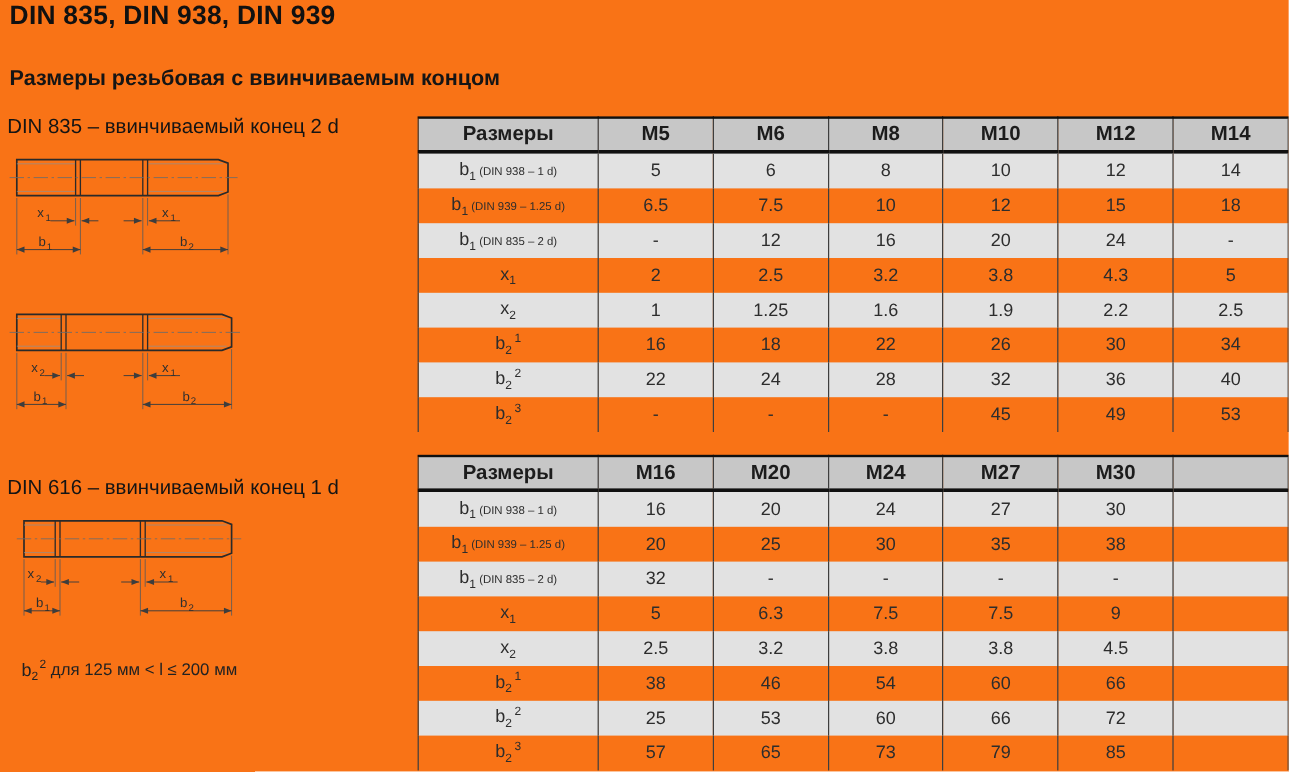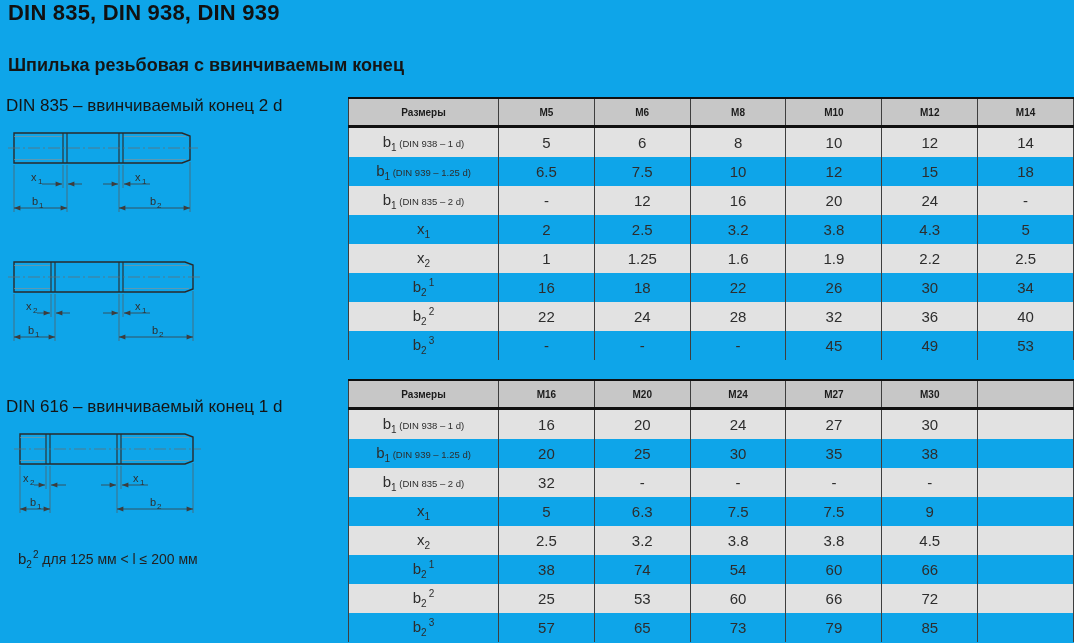--- a/index.html
+++ b/index.html
@@ -1,18 +1,18 @@
 <!DOCTYPE html>
 <html><head>
 <meta charset="utf-8">
 <style>
   html,body{margin:0;padding:0;background:#fff;}
   .page{
     position:relative; width:1074px; height:643px; overflow:hidden;
-    background:#0ea5e9; font-family:"Liberation Sans", sans-serif; color:#1a1a1a;
+    background:#f97316; font-family:"Liberation Sans", sans-serif; color:#1a1a1a;
   }
   .title{
     position:absolute; left:8px; top:0px; margin:0;
     font-size:22px; font-weight:bold; letter-spacing:0.2px; color:#111;
   }
   .subtitle{
     position:absolute; left:8px; top:55px; margin:0;
     font-size:18px; font-weight:bold; color:#151515;
   }
   .fig{position:absolute; left:6px; width:340px;}
@@ -23,21 +23,21 @@
 
   .tbl-wrap{position:absolute; left:348px; width:726px;}
   .tbl-wrap.t1{top:97px;}
   .tbl-wrap.t2{top:379px;}
   table{
     border-collapse:collapse; table-layout:fixed; width:726px;
     border-top:2px solid #101010; border-left:1px solid #3e3e3e; border-right:1px solid #3e3e3e;
   }
   col.c0{width:150px;}
   thead th{
-    height:26px; background:#c7c7c7; font-size:10px; font-weight:bold;
+    height:26px; background:#c7c7c7; font-size:17px; font-weight:bold;
     color:#1c1c1c; border-bottom:3px solid #101010; text-align:center; padding:0;
   }
   th + th, td + td{border-left:1px solid #3e3e3e;}
   tbody td{
     height:29px; font-size:15px; text-align:center; color:#2d2d2d;
     padding:0; vertical-align:middle;
   }
   tr.stripe td{background:#e2e2e2;}
   .dim-label .lb{font-size:15px;}
   .dim-label sub{font-size:10px;}
@@ -61,21 +61,21 @@
   <defs>
     <marker id="ah" viewBox="0 0 10 10" refX="10" refY="5" markerWidth="10" markerHeight="8" orient="auto-start-reverse">
       <path d="M0,1 L10,5 L0,9 Z" fill="#3d3d3d"></path>
     </marker>
   </defs>
 </svg>
 
 <div class="page">
 
   <h1 class="title">DIN 835, DIN 938, DIN 939</h1>
-  <h2 class="subtitle">Шпилька резьбовая с ввинчиваемым конец</h2>
+  <h2 class="subtitle">Размеры резьбовая с ввинчиваемым концом</h2>
 
   <div class="fig" style="top:95px">
     <div class="fig-label">DIN 835 – ввинчиваемый конец 2 d</div>
     <svg width="200" height="100" viewBox="0 0 200 100">
       <path class="outline" d="M8,12 H176 L184,15 V39 L176,42 H8 Z"></path>
       <path class="thread" d="M8,15.5 H57 M8,38.5 H57 M117,15.5 H180 M117,38.5 H180"></path>
       <path class="pair" d="M57,12 V42 M61,12 V42 M113,12 V42 M117,12 V42"></path>
       <path class="center" d="M2,27 H192"></path>
       <path class="extline" d="M8,44 V91 M57,44 V67 M61,44 V91 M113,44 V91 M117,44 V67 M184,41 V91"></path>
       <path class="dimline" d="M36,63 H56" marker-end="url(#ah)"></path>
@@ -311,21 +311,21 @@
             <td>2.5</td>
             <td>3.2</td>
             <td>3.8</td>
             <td>3.8</td>
             <td>4.5</td>
             <td></td>
           </tr>
           <tr>
             <td class="label-cell"><span class="dim-label"><span class="lb">b</span><sub>2</sub><sup>1</sup></span></td>
             <td>38</td>
-            <td>74</td>
+            <td>46</td>
             <td>54</td>
             <td>60</td>
             <td>66</td>
             <td></td>
           </tr>
           <tr class="stripe">
             <td class="label-cell"><span class="dim-label"><span class="lb">b</span><sub>2</sub><sup>2</sup></span></td>
             <td>25</td>
             <td>53</td>
             <td>60</td>

